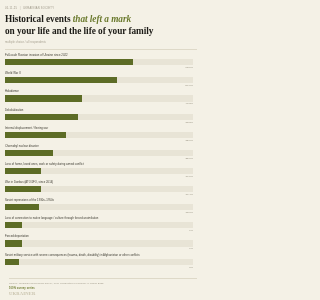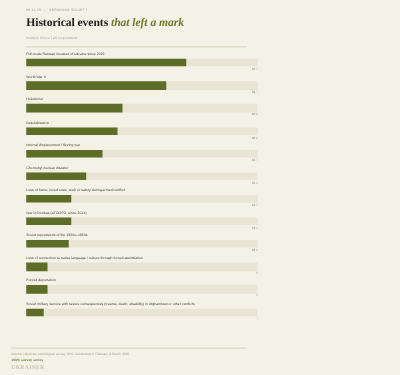--- a/index.html
+++ b/index.html
@@ -6,21 +6,21 @@
   body{
     width:206px;height:300px;
     background:#f4f1e6;
     font-family:"Liberation Sans", sans-serif;
     overflow:hidden;
   }
   .page{
     position:relative;
     width:206px;height:300px;
     box-sizing:border-box;
-    padding:7px 9px 0 21px;
+    padding:7px 9px 0 5px;
     background:#f4f1e6;
   }
   .kicker{
     font-family:"Liberation Sans", sans-serif;
     font-size:2.6px;
     letter-spacing:.28px;
     color:#9a9484;
     text-transform:uppercase;
     line-height:1.2;
     margin-bottom:3.5px;
@@ -120,20 +120,21 @@
 <div class="page">
 
   <div class="kicker">
     <span>05.11.25</span>
     <span class="sep">|</span>
     <span>UKRAINIAN SOCIETY</span>
   </div>
 
   <h1>
     <span>Historical events </span><span class="em">that left a mark</span><br>
+    <span>on your life and the life of your family</span>
   </h1>
 
   <div class="subtitle">multiple choice / all respondents</div>
 
   <div class="rule"></div>
 
   <div class="chart" id="chart">
       <div class="row">
         <div class="row-label">Full-scale Russian invasion of Ukraine since 2022</div>
         <div class="track" style="background: rgb(232, 228, 214);">

